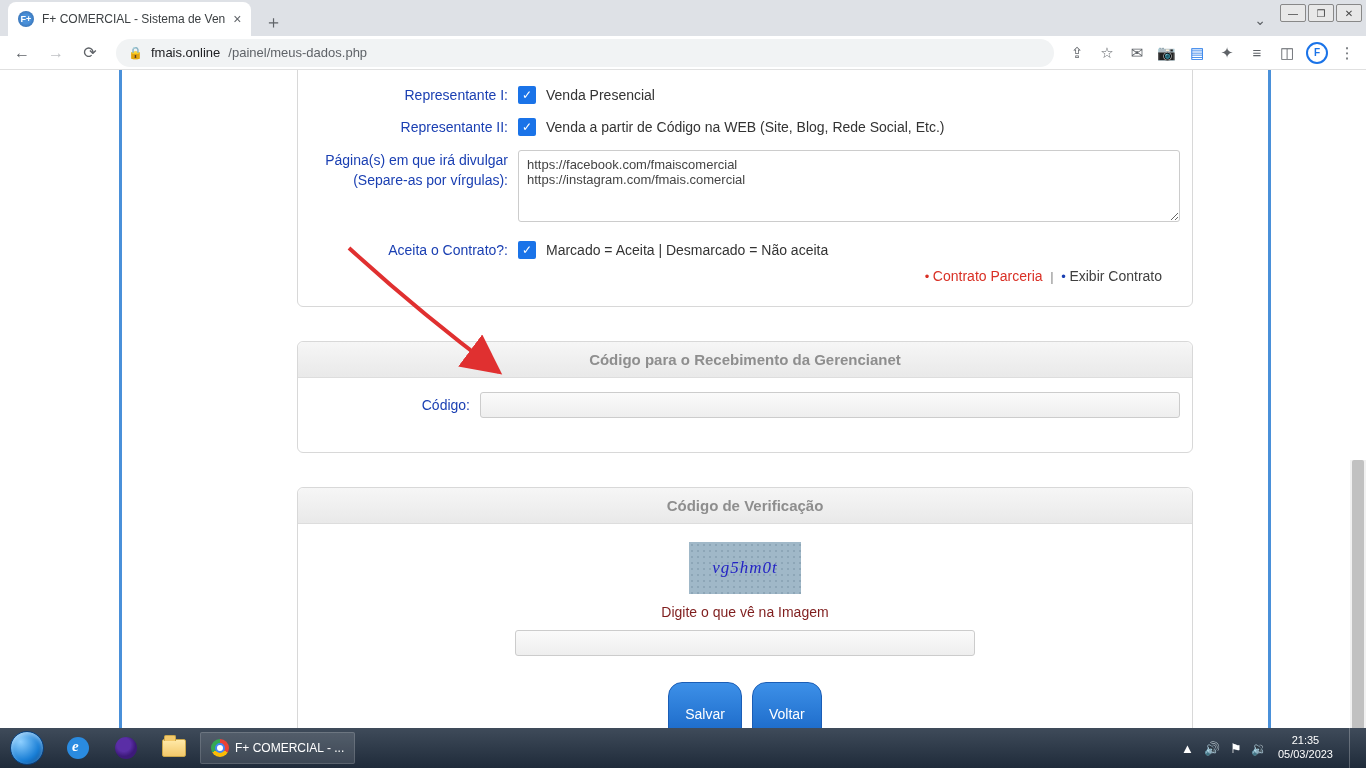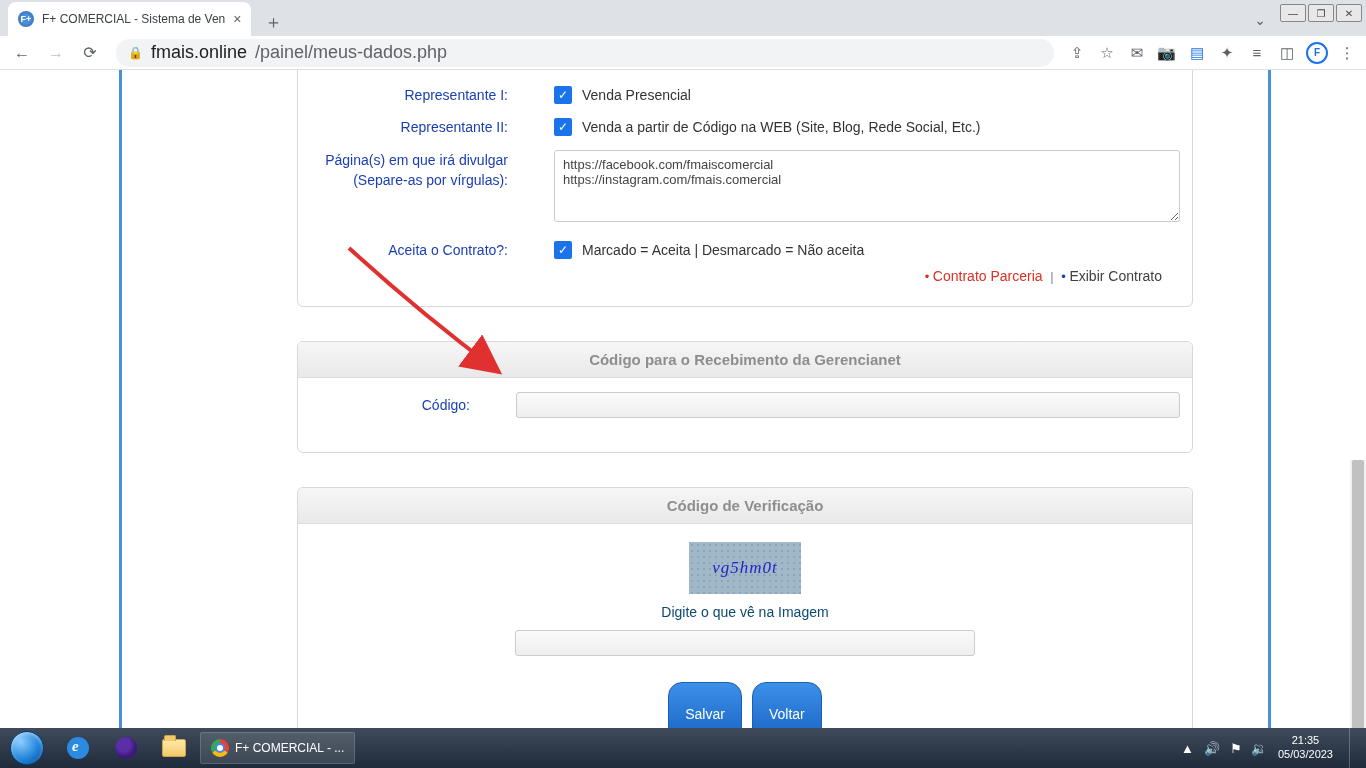--- a/index.html
+++ b/index.html
@@ -15,56 +15,56 @@
 .new-tab { width: 28px; height: 28px; display:flex; align-items:center; justify-content:center; color:#5f6368; font-size:18px; margin-left:8px; cursor:pointer; border-radius:50%; }
 .window-controls { position:absolute; top:4px; right:4px; display:flex; gap:2px; }
 .win-btn { width:26px; height:18px; border:1px solid #888; background:#e8e8e8; border-radius:2px; display:flex; align-items:center; justify-content:center; font-size:10px; color:#444; cursor:pointer; font-family:Arial; }
 .collapse-chevron { position:absolute; top:12px; right:100px; color:#5f6368; font-size:14px;}
 
 .toolbar { height: 34px; background: #fff; display:flex; align-items:center; padding: 0 8px; gap: 6px; border-bottom: 1px solid #e0e0e0; }
 .nav-btn { width: 28px; height:28px; border-radius:50%; display:flex; align-items:center; justify-content:center; color:#5f6368; font-size:16px; cursor:pointer; }
 .nav-btn.disabled { color: #bfc1c4; }
 .url-bar { flex: 1; height: 28px; background: #f1f3f4; border-radius: 14px; display:flex; align-items:center; padding: 0 12px; gap:8px; margin: 0 6px; }
 .lock-icon { font-size: 12px; color: #5f6368; }
-.url-text { font-size: 18px; color: #202124; }
+.url-text { font-size: 13px; color: #202124; }
 .url-path { color: #5f6368; }
 .toolbar-right { display:flex; align-items:center; gap: 8px; color:#5f6368; }
 .tool-icon { width:22px; height:22px; display:flex; align-items:center; justify-content:center; font-size:15px; cursor:pointer; }
 .profile-icon { width:22px; height:22px; border-radius:50%; border:2px solid #1a73e8; display:flex; align-items:center; justify-content:center; font-size:10px; color:#1a73e8; font-weight:bold; }
 
 
 .viewport { position:absolute; top:70px; left:0; right:0; bottom:40px; background:#fff; overflow:hidden; }
 .page-wrap { margin: 0 auto; width: 1240px; padding: 0 4px; position:relative; }
 .side-line-l { position:absolute; top:0; bottom:0; left:56px; width:3px; background:#4a90d9; }
 .side-line-r { position:absolute; top:0; bottom:0; right:32px; width:3px; background:#4a90d9; }
 
 .form-area { margin-left: 230px; width: 896px; }
 
 .panel { border:1px solid #d8d8d8; border-radius: 6px; background:#fff; margin-bottom: 34px; padding: 0 0 18px 0; }
 .panel-header { background: linear-gradient(#f6f6f6,#e9e9e9); border-bottom:1px solid #ddd; height:36px; display:flex; align-items:center; justify-content:center; color:#8e8e8e; font-weight:bold; font-size:15px; border-radius:6px 6px 0 0; }
 .panel-body { padding: 14px 12px 4px 12px; }
 
-.form-row { display:flex; align-items:flex-start; margin-bottom: 12px; gap: 36px; }
+.form-row { display:flex; align-items:flex-start; margin-bottom: 12px; }
 .form-row.center { align-items:center; }
 .label-col { width: 208px; text-align:right; padding-right: 10px; color:#1a3fb2; font-size:14px; line-height:1.45; }
 .control-col { flex:1; display:flex; align-items:center; gap:10px; }
 .checkbox { width:18px; height:18px; background:#1a73e8; border-radius:2px; display:flex; align-items:center; justify-content:center; color:#fff; font-size:12px; cursor:pointer; }
 .check-label { color:#333; font-size:14px; }
 .textarea { flex:1; border:1px solid #ccc; border-radius:3px; padding:6px 8px; font-family: Arial, sans-serif; font-size:13px; color:#444; height:72px; resize:both; background:#fff; }
 .text-input { flex:1; height:26px; border:1px solid #ccc; border-radius:3px; background:linear-gradient(#fafafa,#eee); padding: 0 6px; }
 
 .link-row { text-align:right; padding-right: 18px; margin-top: -4px; }
 .link-red { color:#d93025; font-size:14px; text-decoration:none; }
 .link-blue { color:#404040; font-size:14px; text-decoration:none; }
 .sep { color:#888; margin: 0 4px; }
 
 .captcha-box { width:112px; height:52px; background:#a0b8c8; margin: 0 auto 10px auto; display:flex; align-items:center; justify-content:center; font-family: Georgia, serif; font-size:17px; font-style:italic; color:#2424c4; letter-spacing:1px; position:relative; overflow:hidden; }
 .captcha-box::before { content:""; position:absolute; inset:0; background-image: radial-gradient(#7a94a6 1px, transparent 1px); background-size: 6px 6px; opacity:.5; }
 .captcha-text { position:relative; z-index:1; }
-.captcha-label { text-align:center; color:#0c4a6e; font-size:14px; margin-bottom:10px; }
+.captcha-label { text-align:center; color:#7f1d1d; font-size:14px; margin-bottom:10px; }
 .captcha-input { display:block; margin:0 auto; width:460px; height:26px; border:1px solid #ccc; border-radius:3px; background:linear-gradient(#fafafa,#eee); }
 
 .btn-row { display:flex; justify-content:center; gap:10px; margin-top:26px; }
 .btn { padding: 23px 16px; border-radius: 14px; border:1px solid #1a5db6; background: linear-gradient(#3d90e8,#1461c1); color:#fff; font-size:14px; cursor:pointer; font-family: Verdana, Arial; }
 
 
 .arrow-svg { position:absolute; top: 178px; left: 226px; pointer-events:none; z-index:10; }
 
 
 .fake-scrollbar { position:absolute; right:0; top:390px; width:16px; height:280px; background:#f1f1f1; }

